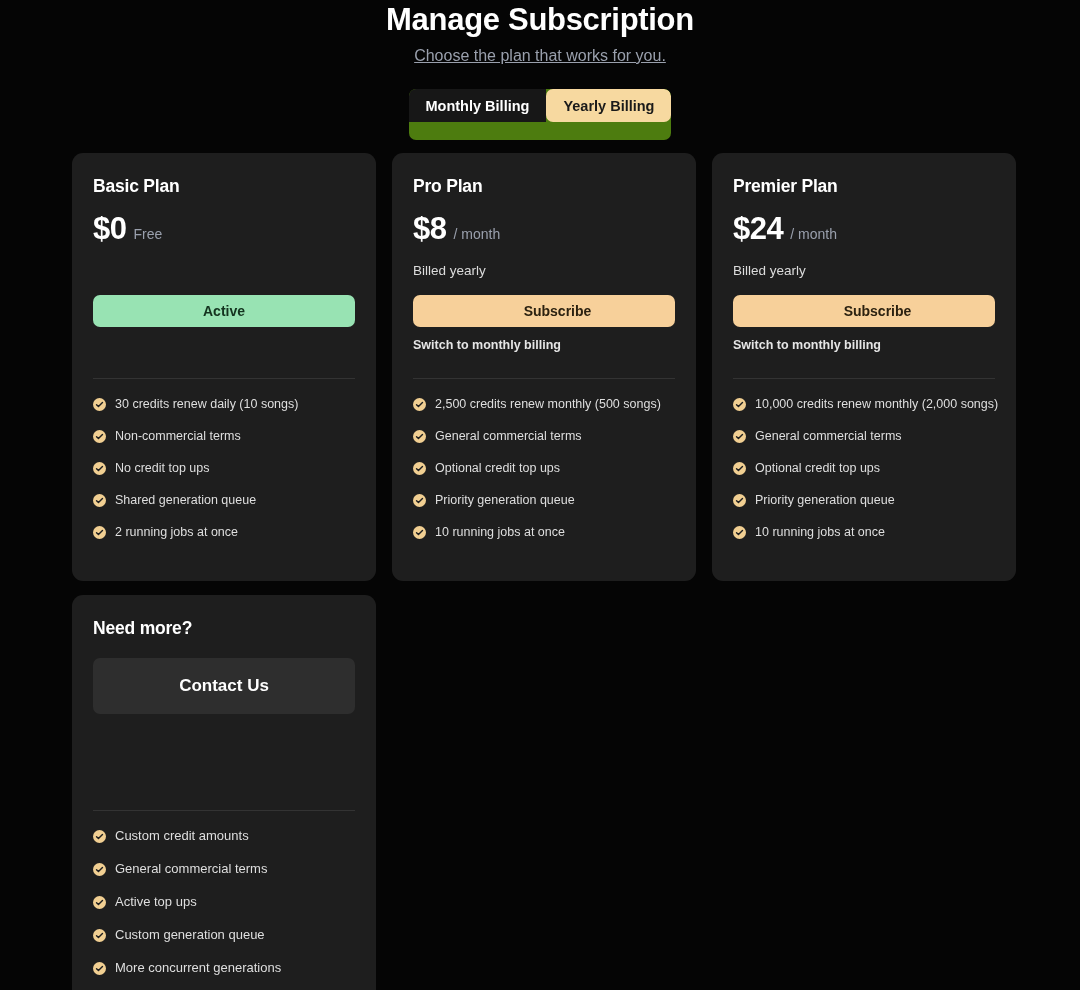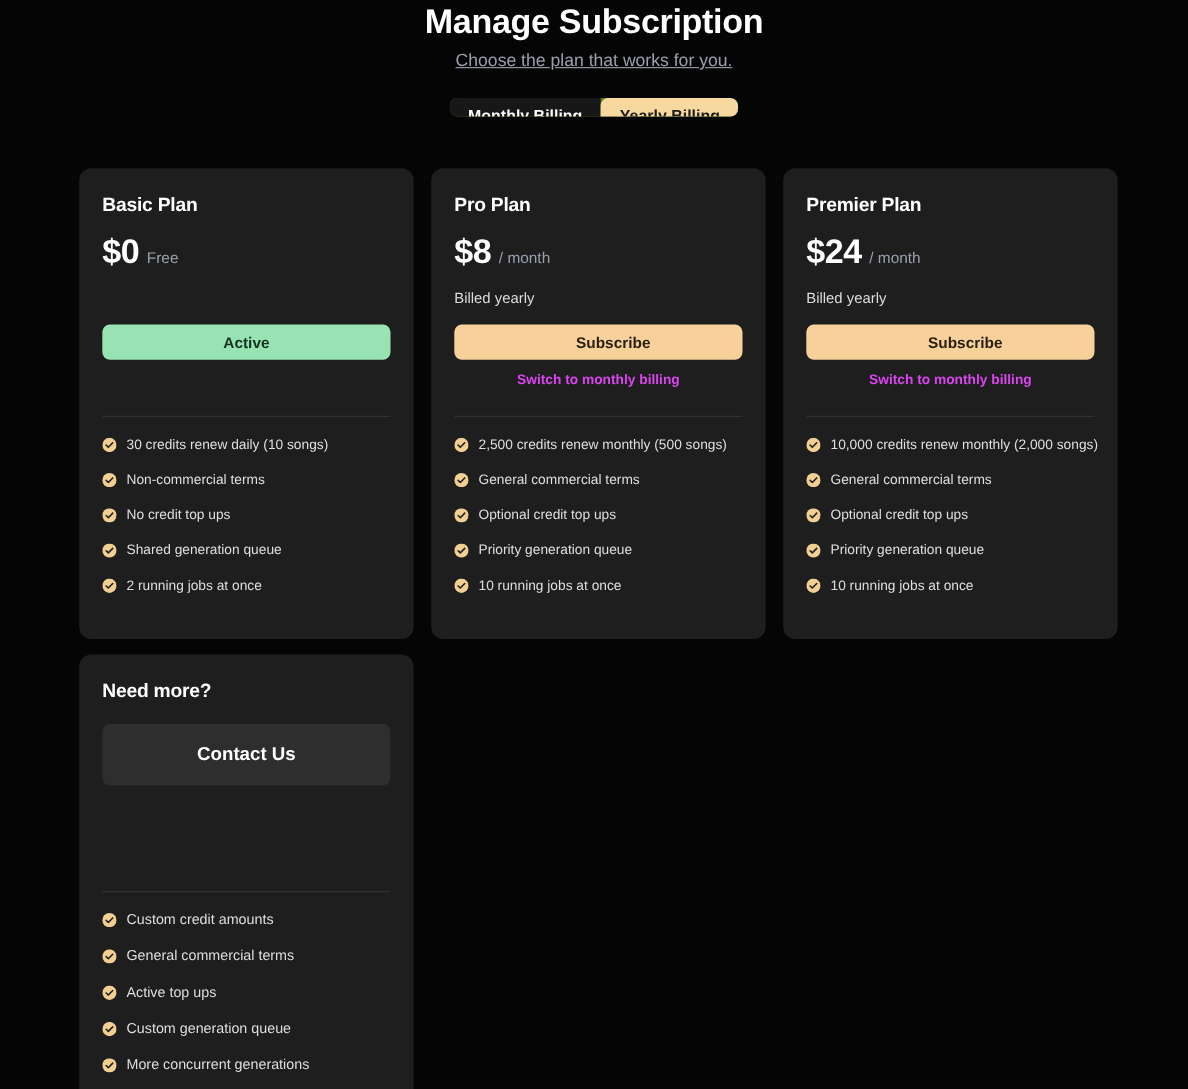--- a/index.html
+++ b/index.html
@@ -43,21 +43,21 @@
   .toggle-wrap {
     display: flex;
     justify-content: center;
     margin-top: 23px;
   }
   .toggle {
     display: inline-flex;
     background: #4d7c0f;
     border-radius: 7px;
     overflow: hidden;
-    height: 17px;
+    height: 51px;
   }
   .toggle-btn {
     font-size: 14.5px;
     font-weight: bold;
     padding: 0 17px;
     display: flex;
     align-items: center;
     height: 33px;
     border: none;
     cursor: pointer;
@@ -149,22 +149,22 @@
   .cta.active-plan { background: #98e3b3; color: #14331f; }
   .cta.subscribe  { background: #f7d09a; color: #2b2110; padding-left: 27px; }
   .cta.contact    { background: #2e2e2e; color: #ffffff; height: 56px; line-height: 40px; font-size: 17px; }
 
   .cta-row { margin-top: 15px; }
   .cta-row.contact-row { margin-top: 19px; }
 
   .switch-link {
     display: block;
     width: 100%;
-    text-align: center;
-    color: #d946ef;
+    text-align: left;
+    color: #e5e5e5;
     font-size: 12.5px;
     font-weight: bold;
     margin-top: 10px;
     cursor: pointer;
     text-decoration: none;
     line-height: 16px;
     height: 16px;
   }
   .switch-link.empty { visibility: hidden; }
 

